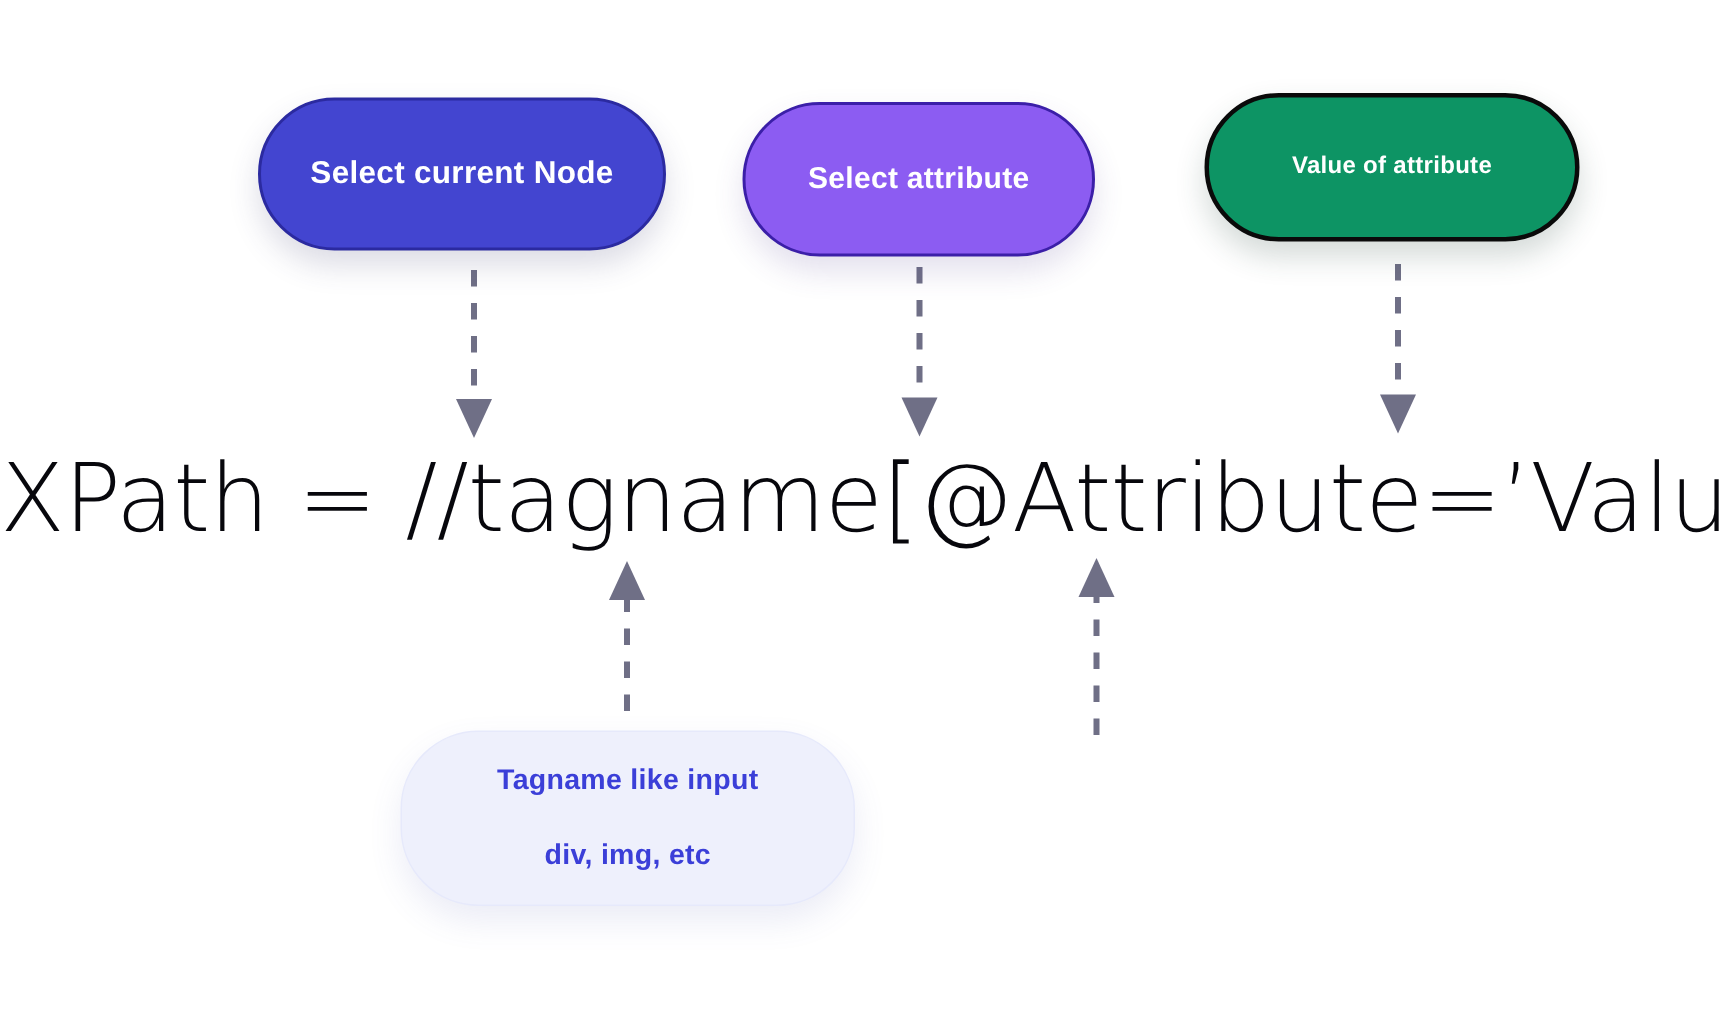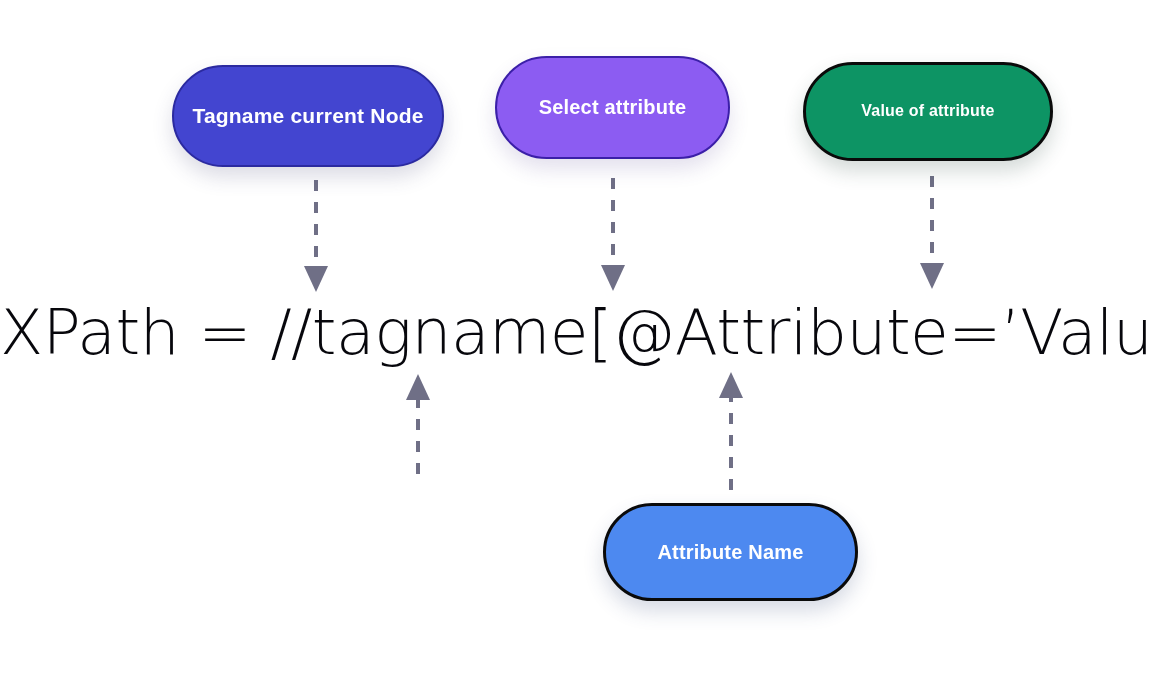--- a/index.html
+++ b/index.html
@@ -47,21 +47,21 @@
     background: #4345d0;
     border: 2px solid #2b2aa0;
     color: #ffffff;
     font-size: 21px;
     font-weight: bold;
     box-shadow: 0 10px 20px rgba(60, 60, 110, 0.18);
   }
 
   #node-select-attribute {
     left: 495px;
-    top: 56px;
+    top: 68px;
     width: 235px;
     height: 103px;
     background: #8c5cf2;
     border: 2px solid #3b1fa8;
     color: #ffffff;
     font-size: 20px;
     font-weight: bold;
     box-shadow: 0 10px 20px rgba(80, 60, 140, 0.16);
   }
 
@@ -157,31 +157,32 @@
       <polygon points="406,400 430,400 418,374" fill="#6f6f86"></polygon>
     </g>
 
     <g>
       <line x1="731" y1="490" x2="731" y2="396" stroke="#6f6f86" stroke-width="4" stroke-dasharray="11 11"></line>
       <polygon points="719,398 743,398 731,372" fill="#6f6f86"></polygon>
     </g>
   </svg>
 
   <div class="node" id="node-select-current-node">
-    <span class="node-label">Tagname current Node</span>
+    <span class="node-label">Select current Node</span>
   </div>
 
   <div class="node" id="node-select-attribute">
     <span class="node-label">Select attribute</span>
   </div>
 
   <div class="node" id="node-value-of-attribute">
     <span class="node-label">Value of attribute</span>
   </div>
 
   <div id="formula">XPath = //tagname[@Attribute=’Value’]</div>
 
+  <div class="node" id="node-tagname">
+    <span class="node-label">Tagname like input</span>
+    <span class="node-label">div, img, etc</span>
+  </div>
 
-  <div class="node" id="node-attribute-name">
-    <span class="node-label">Attribute Name</span>
-  </div>
 
 </div>
 
 </body></html>

